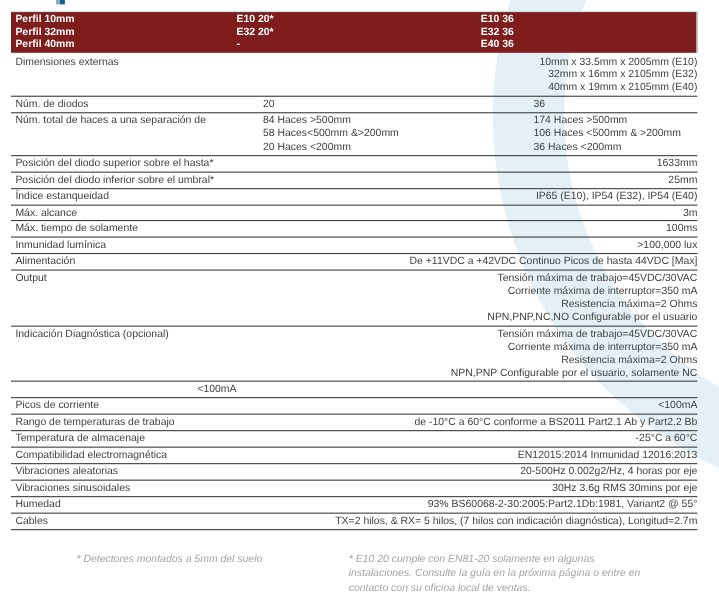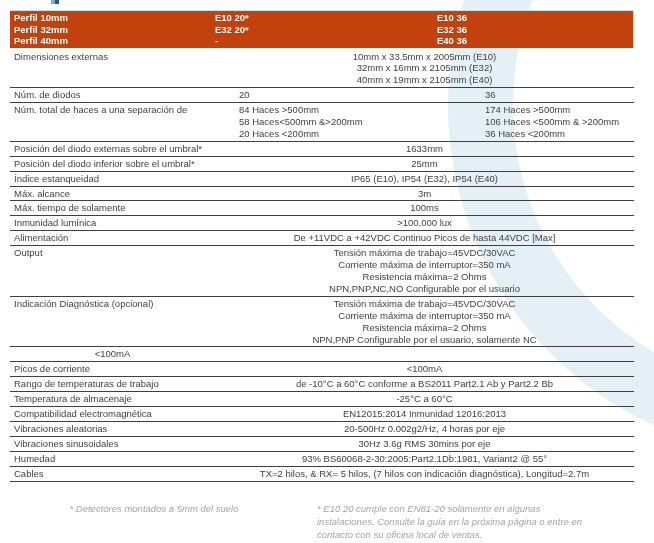--- a/index.html
+++ b/index.html
@@ -14,36 +14,36 @@
     border:65px solid #e4f0f5;border-radius:50%;box-sizing:content-box;
   }
   
   .title-frag{
     position:absolute;left:51px;top:0;width:8px;height:4px;
     background:linear-gradient(90deg,#7fa8c9 0 45%,#1f5c8e 45%);
   }
   .spec-table{position:absolute;left:10px;top:10px;width:624px;font-size:9.5px;}
   
   .thead{
-    background:#c2410c;color:#ffffff;font-weight:bold;
+    background:#7f1d1d;color:#ffffff;font-weight:bold;
     padding:1px 0 1.5px 0;line-height:11.5px;
     border-top:1px solid #c5e5ec;border-right:1px solid #c5e5ec;
     box-sizing:border-box;
   }
   .hrow{display:grid;grid-template-columns:205px 222px 1fr;}
   .hlabel{padding-left:4px;}
   
   .tbody{margin-top:1.5px;}
   .row{
     display:grid;grid-template-columns:205px 1fr;
     padding:1px 0;border-bottom:1.5px solid #3f3f3f;line-height:11.9px;
   }
   .row.split{grid-template-columns:205px 222px 1fr;gap:24px;}
   .label{padding-left:4px;}
-  .vcenter{text-align:center;}
+  .vcenter{text-align:right;}
   .vleft{text-align:left;}
   
   .footnote{
     position:absolute;top:502px;font-size:9.5px;line-height:13px;
     font-style:italic;color:#a5a5a5;
   }
   .fn-left{left:14px;width:280px;text-align:center;}
   .fn-right{left:317px;width:278px;}
 </style>
 </head>
@@ -99,21 +99,21 @@
           <div>20 Haces &lt;200mm</div>
         </span>
         <span class="vleft">
           <div>174 Haces &gt;500mm</div>
           <div>106 Haces &lt;500mm &amp; &gt;200mm</div>
           <div>36 Haces &lt;200mm</div>
         </span>
       </div>
 
       <div class="row">
-        <span class="label">Posición del diodo externas sobre el umbral*</span>
+        <span class="label">Posición del diodo superior sobre el hasta*</span>
         <span class="vcenter">1633mm</span>
       </div>
 
       <div class="row">
         <span class="label">Posición del diodo inferior sobre el umbral*</span>
         <span class="vcenter">25mm</span>
       </div>
 
       <div class="row">
         <span class="label">Índice estanqueidad</span>

